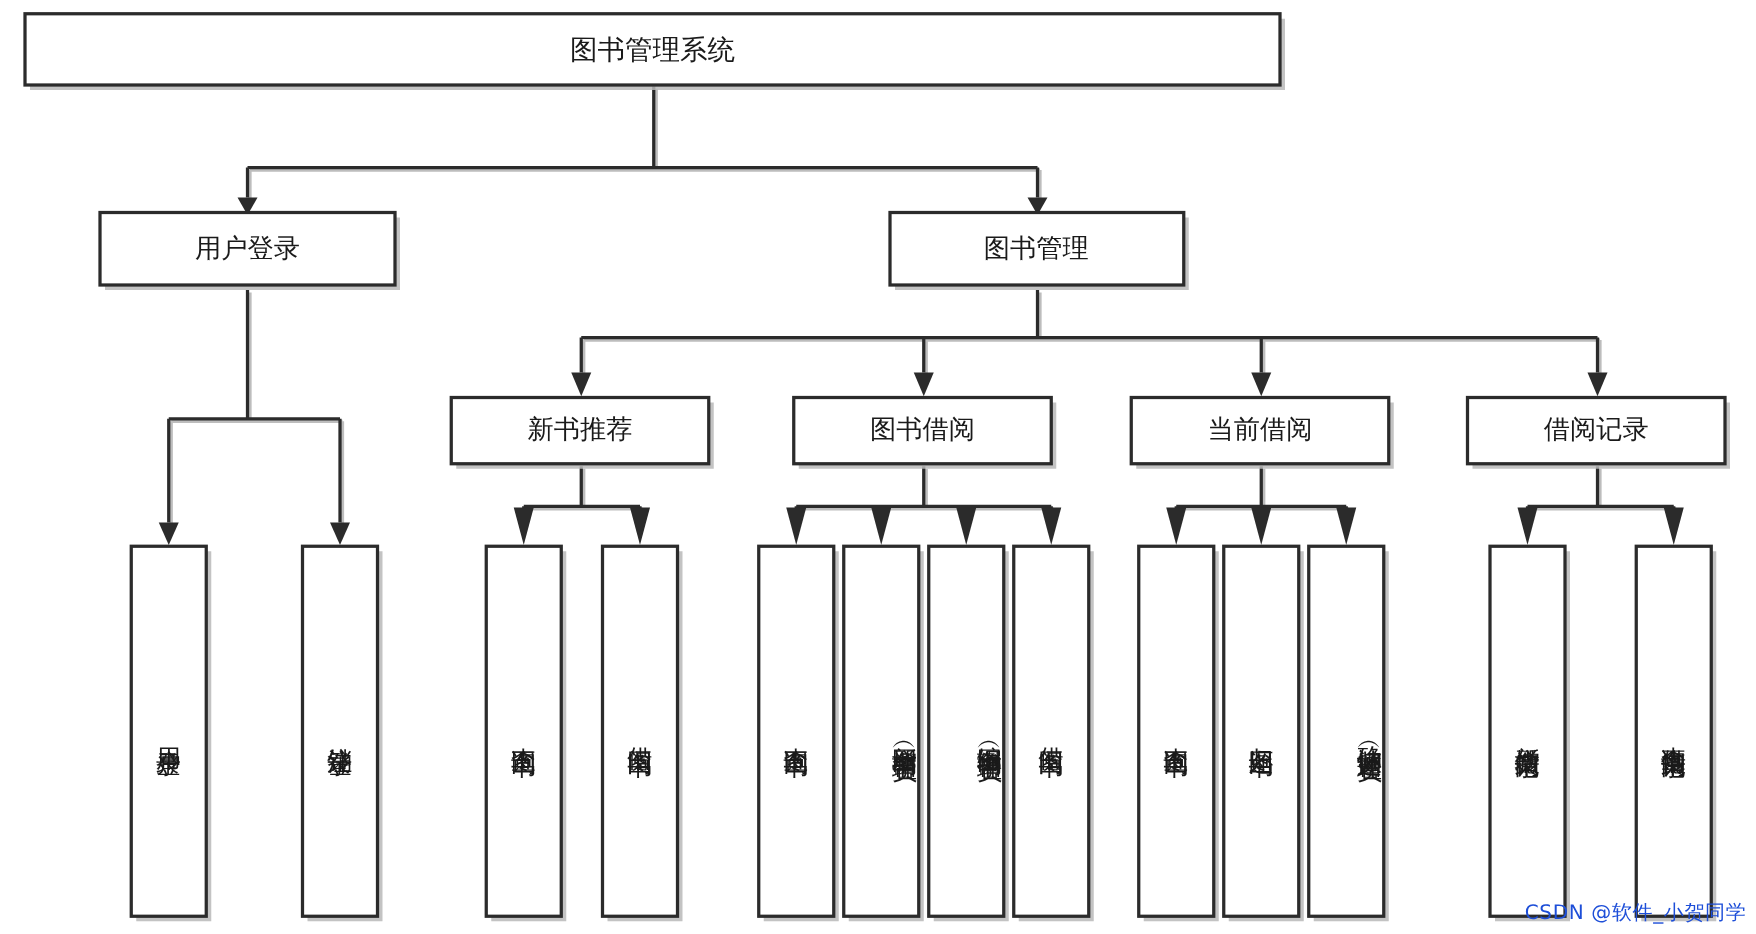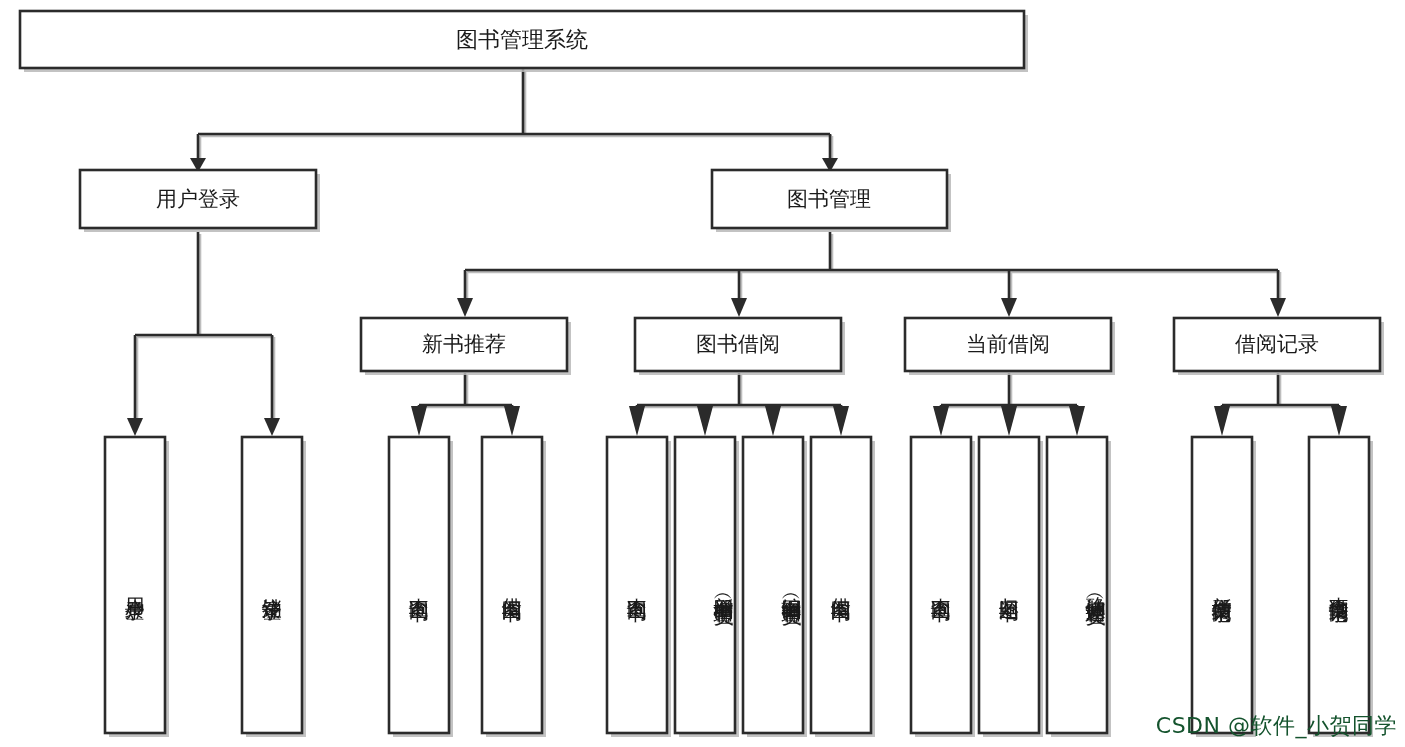--- a/index.html
+++ b/index.html
@@ -80,22 +80,22 @@
     letter-spacing: 1.5px;
     text-align: center;
     white-space: nowrap;
     pointer-events: none;
   }
   .watermark {
     position: absolute;
     right: 8px;
     bottom: 6px;
     font-family: "DejaVu Sans", "Liberation Sans", sans-serif;
-    font-size: 22px;
-    color: #14532d;
+    font-size: 16px;
+    color: #1d4ed8;
     letter-spacing: 0.5px;
     white-space: nowrap;
   }
 </style>
 </head>
 <body>
 
 <div id="diagram-root">
 
   <svg id="flow-svg" viewBox="0 0 1405 747">

